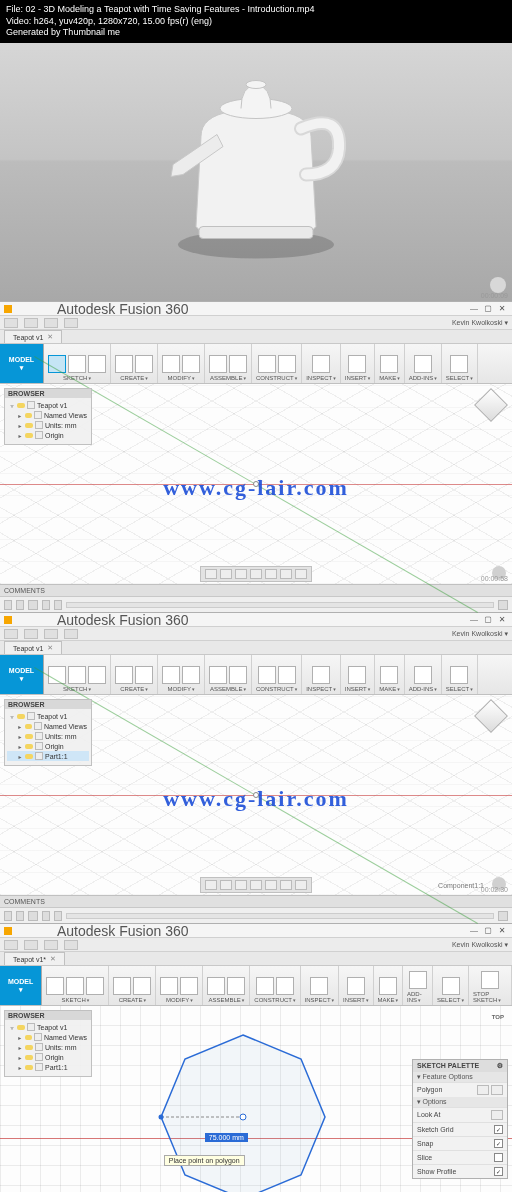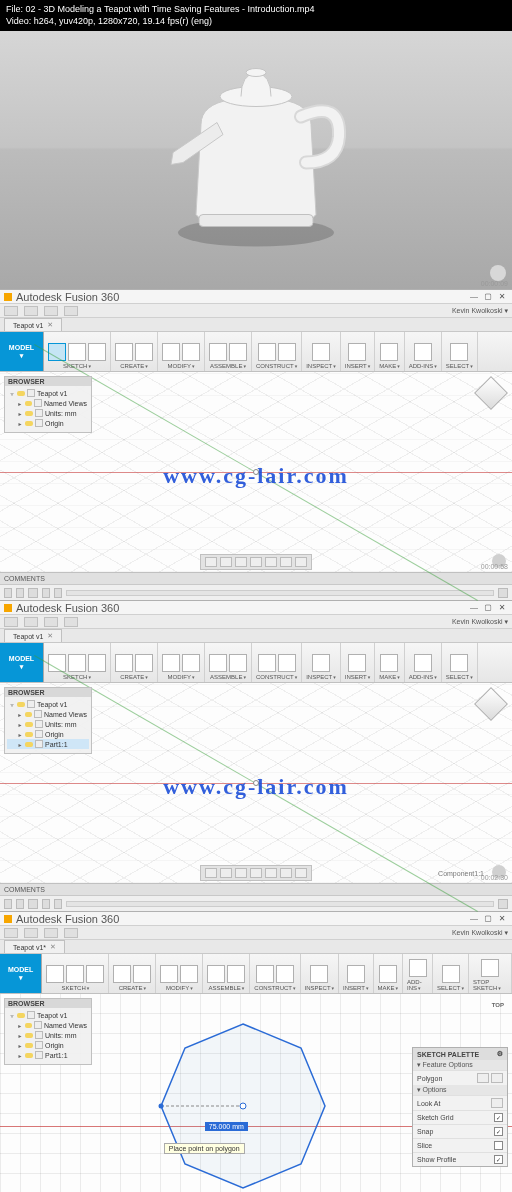--- a/index.html
+++ b/index.html
@@ -12,21 +12,21 @@
   
   .render { height: 258px; background: linear-gradient(180deg,#d6d6d6 0%,#c4c4c4 45%,#bcbcbc 46%,#a8a8a8 100%); position: relative; overflow:hidden; }
   .render svg { position:absolute; left:50%; top:50%; transform:translate(-50%,-55%); }
   .timestamp { position:absolute; right:4px; bottom:2px; font-size:7px; color:#999; }
   .render-badge { position:absolute; right:6px; bottom:8px; width:16px; height:16px; border-radius:50%; background:#d8d8d8; }
 
   
   .fusion { border-top:1px solid #b0b0b0; }
   .titlebar { height:14px; background:#f5f5f5; border-bottom:1px solid #d0d0d0; display:flex; align-items:center; padding:0 4px; }
   .titlebar .app-icon { width:8px; height:8px; background:#f7a600; margin-right:4px; }
-  .titlebar .title { flex:1; font-size:11px; color:#555; }
+  .titlebar .title { flex:1; font-size:14px; color:#555;margin-left:41px; }
   .winbtn { width:12px; height:10px; margin-left:2px; display:flex; align-items:center; justify-content:center; color:#555; font-size:8px; }
 
   .menubar { height:14px; background:#ececec; border-bottom:1px solid #d0d0d0; display:flex; align-items:center; padding:0 4px; gap:6px; }
   .menubar .mbtn { width:14px; height:10px; background:#e0e0e0; border:1px solid #c0c0c0; }
   .menubar .user { margin-left:auto; font-size:7px; color:#555; }
 
   .tabbar { height:14px; background:#e8e8e8; border-bottom:1px solid #c8c8c8; display:flex; align-items:flex-end; padding-left:4px; }
   .tab { height:13px; background:#f0f0f0; border:1px solid #c0c0c0; border-bottom:none; padding:0 8px; font-size:7px; display:flex; align-items:center; gap:4px; }
   .tab .x { font-size:7px; color:#888; }
 
@@ -101,21 +101,22 @@
   .prow .ic { width:12px; height:10px; background:#eee; border:1px solid #bbb; margin-left:2px; }
 
   .viewbar { position:absolute; left:50%; bottom:2px; transform:translateX(-50%); display:flex; gap:3px; background:rgba(224,224,224,0.9); padding:2px 4px; border:1px solid #c0c0c0; }
   .viewbar .vb { width:12px; height:10px; background:#eee; border:1px solid #bbb; }
 </style>
 </head>
 <body>
 
 <div class="meta">
   <div>File: 02 - 3D Modeling a Teapot with Time Saving Features - Introduction.mp4</div>
-  <div>Video: h264, yuv420p, 1280x720, 19.14 fps(r) (eng)</div>
+  <div>Video: h264, yuv420p, 1280x720, 15.00 fps(r) (eng)</div>
+  <div>Generated by Thumbnail me</div>
 </div>
 
 <div class="render">
   <svg width="210" height="210" viewBox="0 0 210 210">
     <ellipse cx="105" cy="188" rx="78" ry="14" fill="rgba(0,0,0,0.18)"></ellipse>
     <path d="M55 180 L155 180 L165 170 L160 80 Q160 60 130 55 L80 55 Q50 60 50 80 L45 170 Z" fill="#f2f2f2" stroke="#c8c8c8"></path>
     <rect x="48" y="170" width="114" height="12" rx="4" fill="#eaeaea" stroke="#c0c0c0"></rect>
     <path d="M150 72 Q190 55 188 92 Q186 118 155 118" fill="none" stroke="#d8d8d8" stroke-width="14" stroke-linecap="round"></path>
     <path d="M150 72 Q190 55 188 92 Q186 118 155 118" fill="none" stroke="#f2f2f2" stroke-width="10" stroke-linecap="round"></path>
     <path d="M66 78 L22 108 L20 120 L32 118 L72 90 Z" fill="#ececec" stroke="#c8c8c8"></path>

